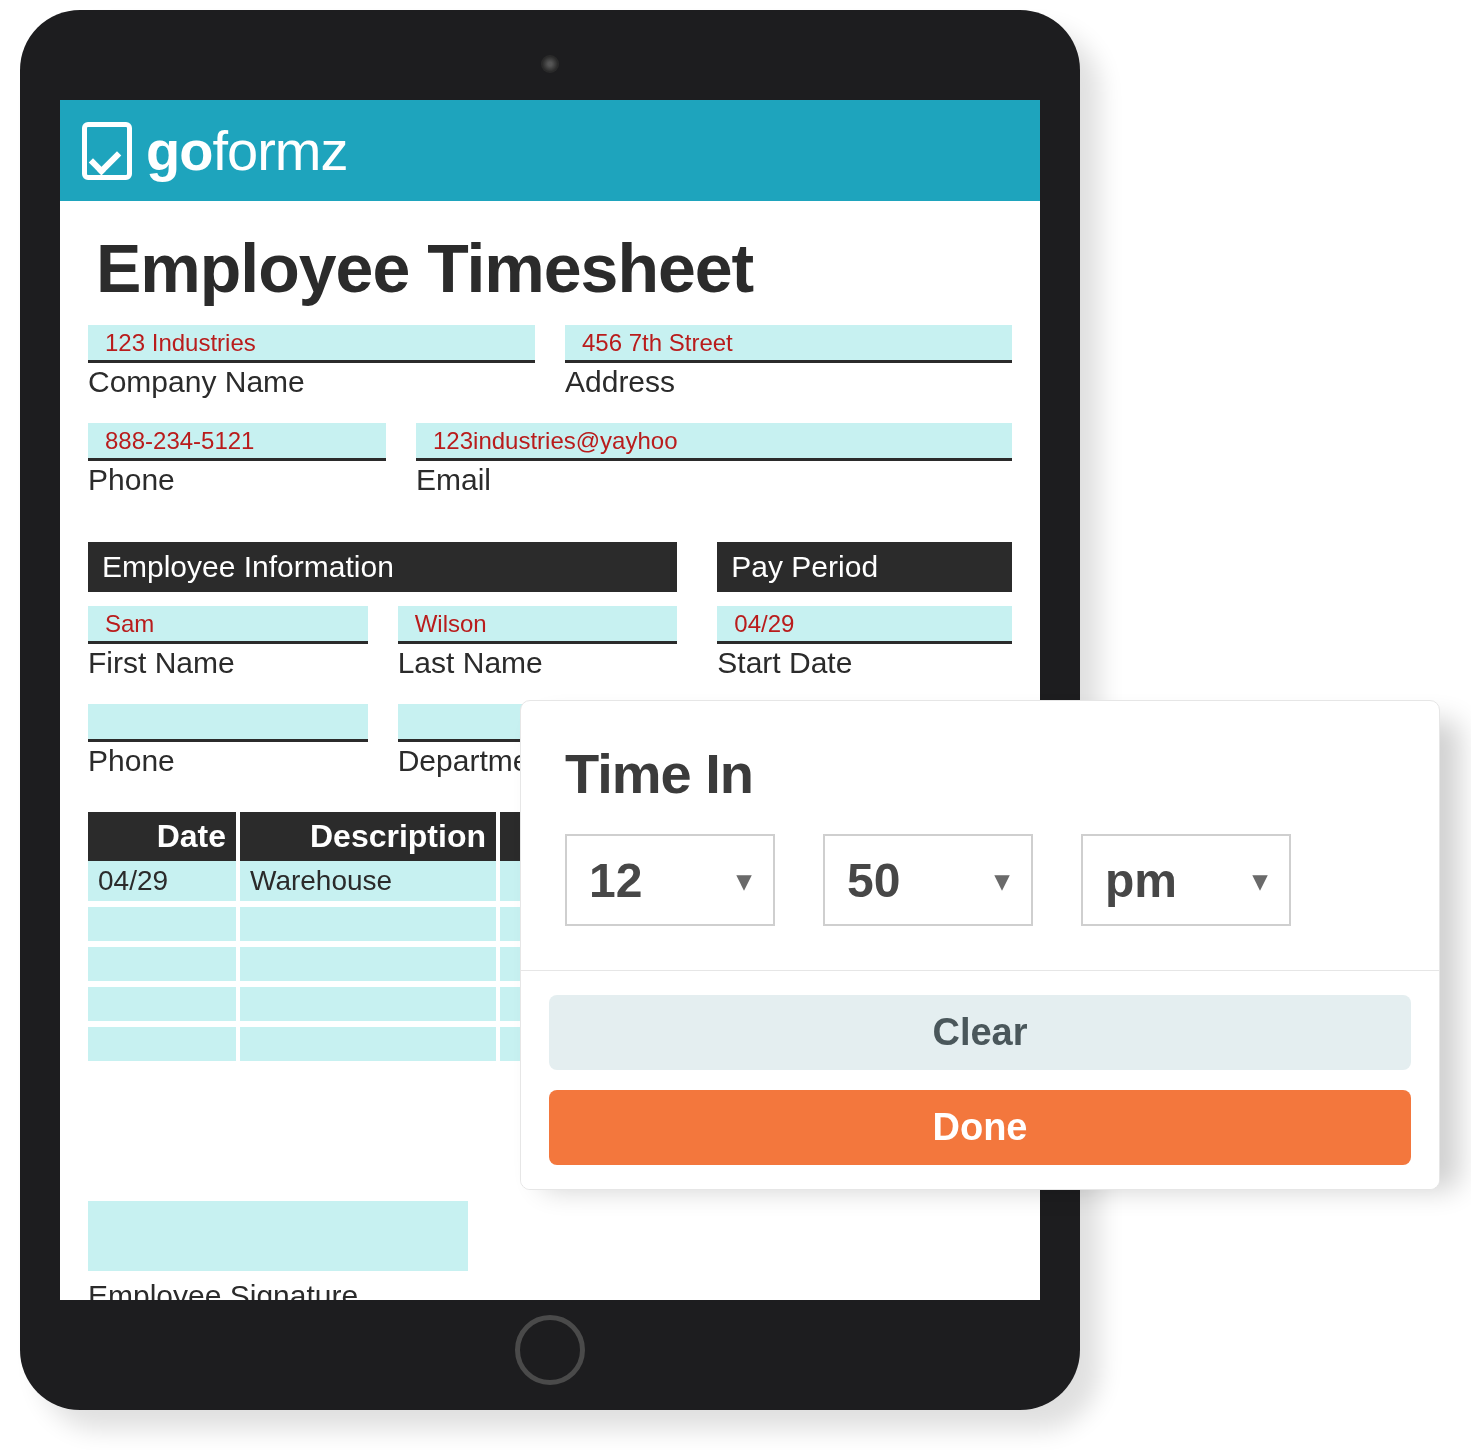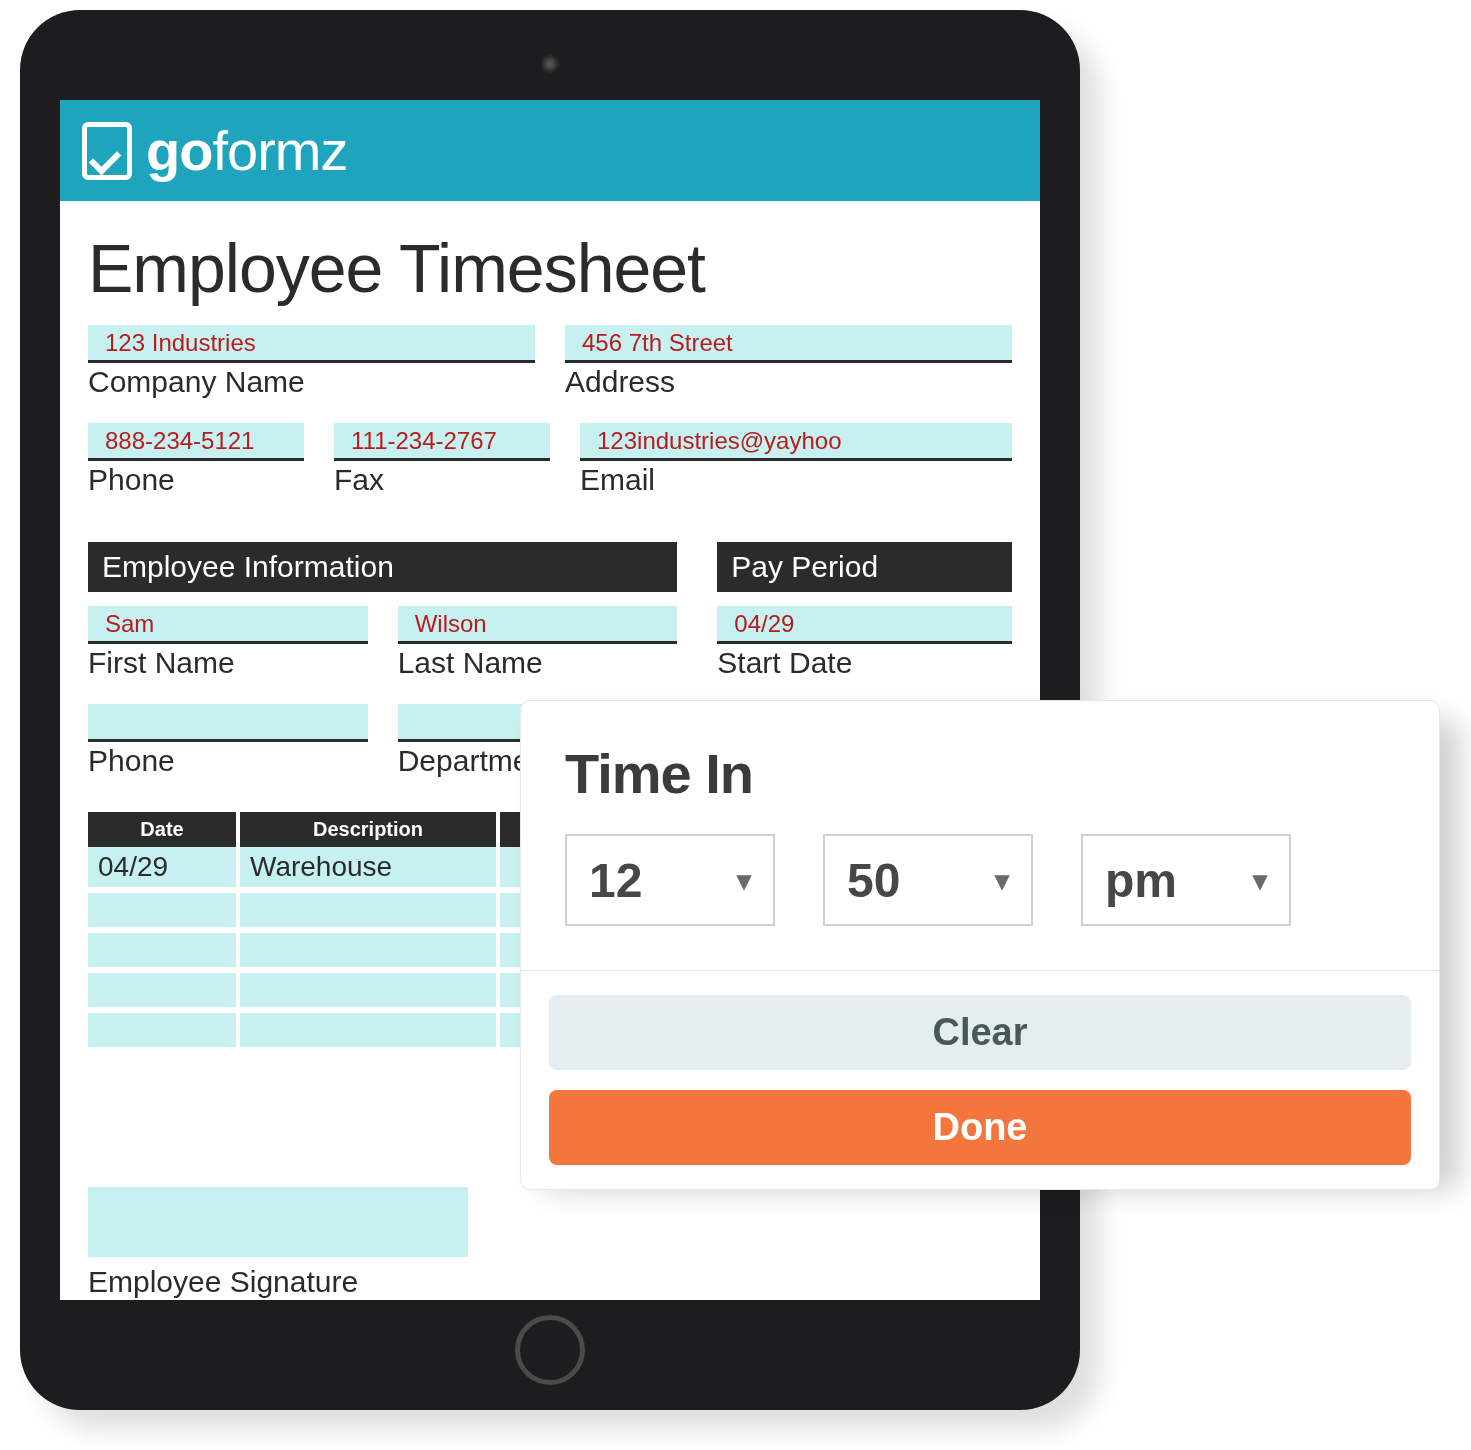--- a/index.html
+++ b/index.html
@@ -99,23 +99,23 @@
   .brand span { font-weight: 300; }
 
   
   .page {
     flex: 1;
     padding: 28px 28px 0 28px;
     color: #2b2b2b;
   }
   .page-title {
     font-size: 68px;
-    font-weight: 400;
+    font-weight: 700;
     letter-spacing: -1px;
-    margin: 0 0 18px 0;
+    margin: 0 0 18px 8px;
   }
 
   .row { display: flex; gap: 30px; margin-bottom: 10px; }
   .col { flex: 1; min-width: 0; }
   .col.grow2 { flex: 2; }
 
   .field-value {
     display: block;
     background: #c7f1f1;
     border-bottom: 3px solid #2b2b2b;
@@ -143,22 +143,22 @@
 
   
   table.ts {
     border-collapse: collapse;
     width: 100%;
     margin-top: 4px;
   }
   table.ts th {
     background: #2b2b2b;
     color: #fff;
-    text-align: center;
-    font-size: 20px;
+    text-align: right;
+    font-size: 32px;
     font-weight: 600;
     padding: 6px 10px;
     border-right: 4px solid #fff;
   }
   table.ts th:last-child { border-right: none; }
   table.ts td {
     background: #c7f1f1;
     border-right: 4px solid #fff;
     border-bottom: 6px solid #fff;
     font-size: 28px;
@@ -282,24 +282,20 @@
         <div class="col">
           <span class="field-value">456 7th Street</span>
           <div class="field-label">Address</div>
         </div>
       </div>
 
       <div class="row">
         <div class="col">
           <span class="field-value">888-234-5121</span>
           <div class="field-label">Phone</div>
-        </div>
-        <div class="col">
-          <span class="field-value">111-234-2767</span>
-          <div class="field-label">Fax</div>
         </div>
         <div class="col grow2">
           <span class="field-value">123industries@yayhoo</span>
           <div class="field-label">Email</div>
         </div>
       </div>
 
       <div class="row" style="gap:40px;">
         <div class="col grow2">
           <div class="section-bar">Employee Information</div>

